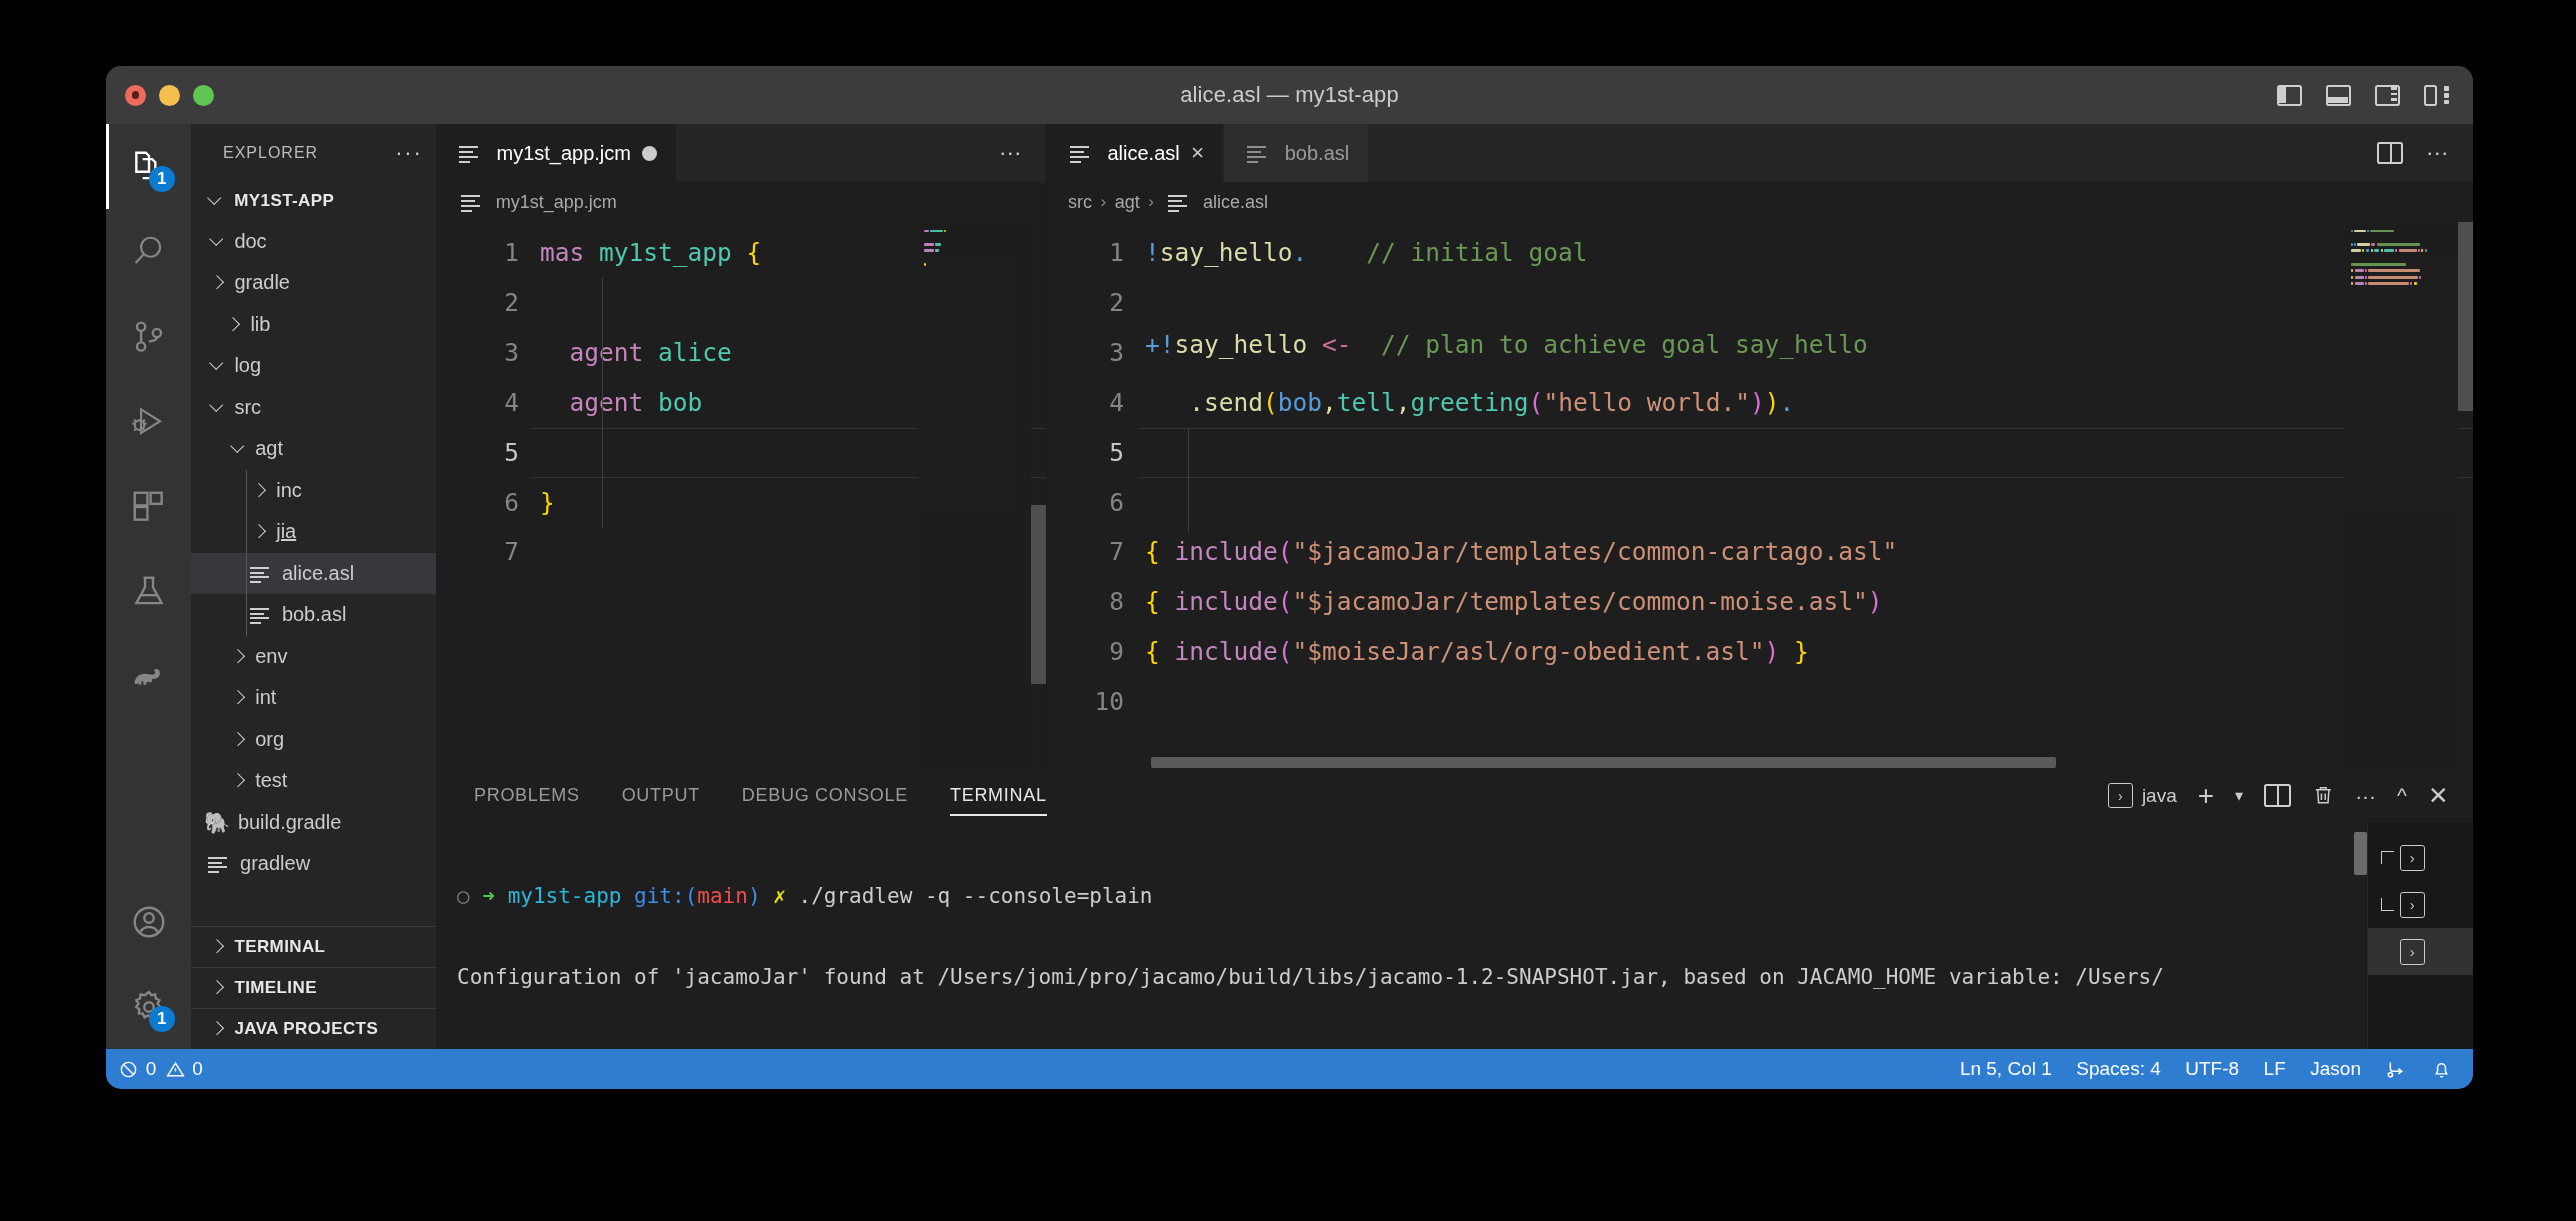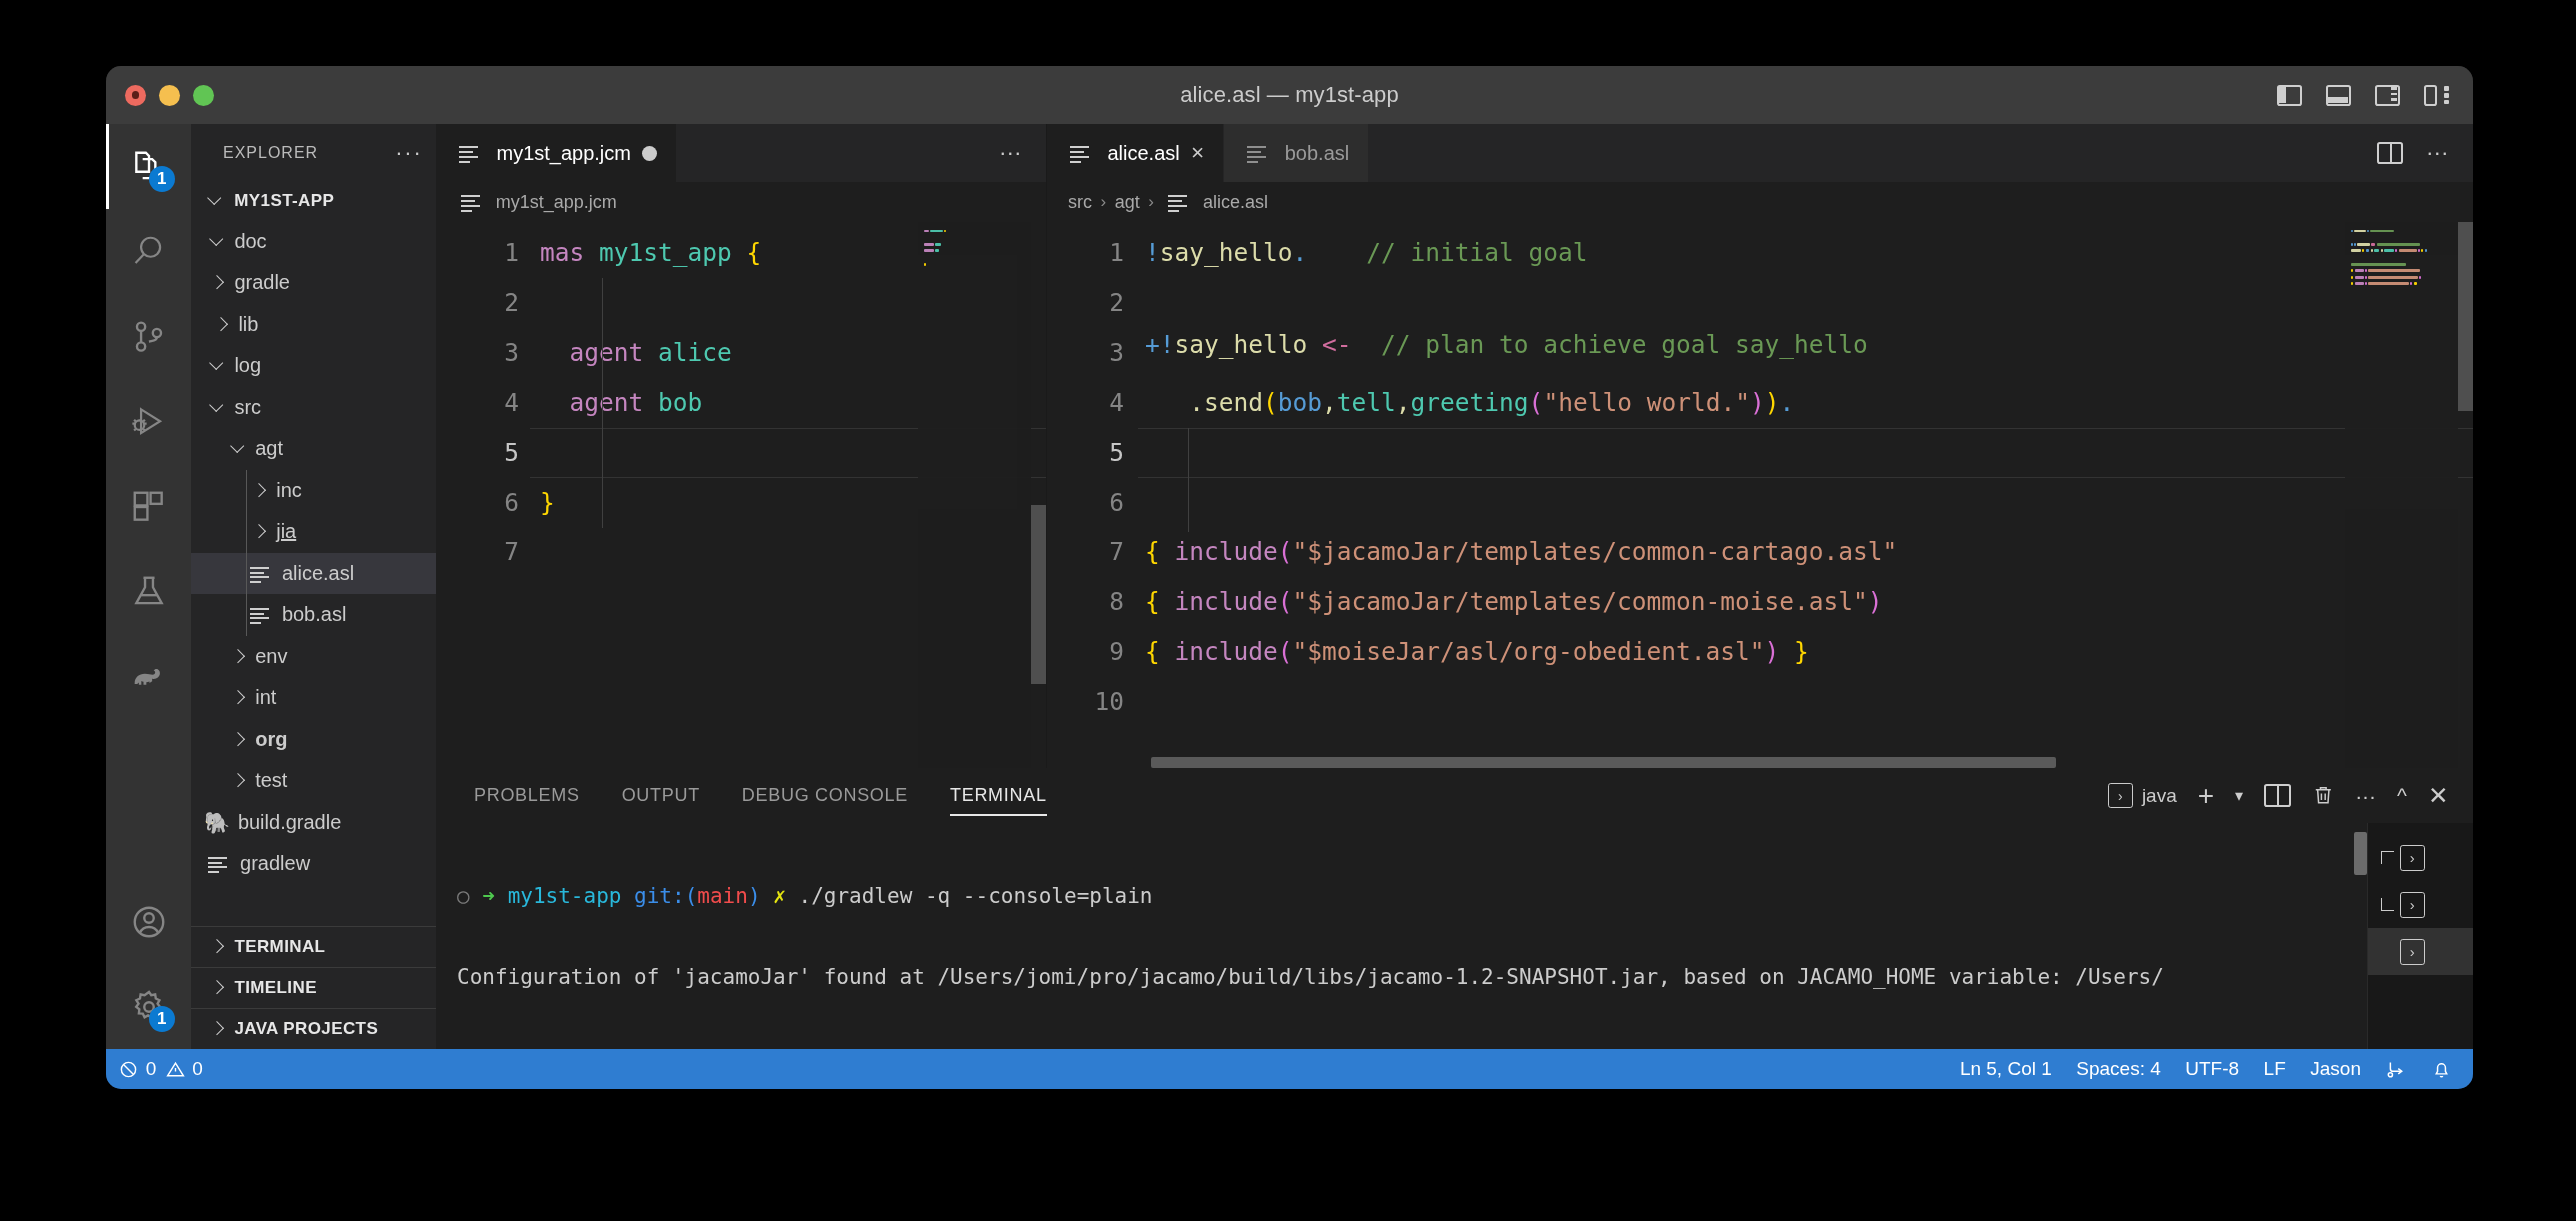--- a/index.html
+++ b/index.html
@@ -393,21 +393,21 @@
           <div class="trow" style="top: 0px; position: absolute; left: 0px; right: 0px;">
             <span style="width: 13.2px; flex: 0 0 auto;"></span>
             <span class="chev down"></span>
             <span style="margin-left: 5.7px;">doc</span>
           </div>
           <div class="trow" style="top: 41px; position: absolute; left: 0px; right: 0px;">
             <span style="width: 13.2px; flex: 0 0 auto;"></span>
             <span class="chev"></span>
             <span style="margin-left: 5.7px;">gradle</span>
           </div>
-          <div class="trow" style="top: 83px; position: absolute; left: 4px; right: 0px;">
+          <div class="trow" style="top: 83px; position: absolute; left: 16px; right: 0px;">
             <span style="width: 13.2px; flex: 0 0 auto;"></span>
             <span class="chev"></span>
             <span style="margin-left: 5.7px;">lib</span>
           </div>
           <div class="trow" style="top: 124px; position: absolute; left: 0px; right: 0px;">
             <span style="width: 13.2px; flex: 0 0 auto;"></span>
             <span class="chev down"></span>
             <span style="margin-left: 5.7px;">log</span>
           </div>
           <div class="trow" style="top: 166px; position: absolute; left: 0px; right: 0px;">
@@ -456,21 +456,21 @@
             <span style="margin-left: 5.7px;">env</span>
           </div>
           <div class="trow" style="top: 456px; position: absolute; left: 0px; right: 0px;">
             <span style="width: 34px; flex: 0 0 auto;"></span>
             <span class="chev"></span>
             <span style="margin-left: 5.7px;">int</span>
           </div>
           <div class="trow" style="top: 498px; position: absolute; left: 0px; right: 0px;">
             <span style="width: 34px; flex: 0 0 auto;"></span>
             <span class="chev"></span>
-            <span style="margin-left: 5.7px; font-weight: bold;">org</span>
+            <span style="margin-left: 5.7px;">org</span>
           </div>
           <div class="trow" style="top: 539px; position: absolute; left: 0px; right: 0px;">
             <span style="width: 34px; flex: 0 0 auto;"></span>
             <span class="chev"></span>
             <span style="margin-left: 5.7px;">test</span>
           </div>
           <div class="trow" style="top: 581px; position: absolute; left: 0px; right: 0px;">
             <span style="width: 13.2px; flex: 0 0 auto;"></span>
             <span class="eleph" style="width: 28px; flex: 0 0 28px; color: rgb(123, 178, 209);">🐘</span>
             <span style="margin-left: 5.7px;">build.gradle</span>

